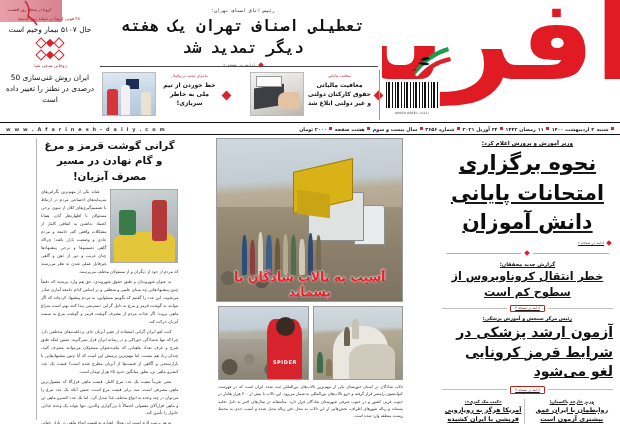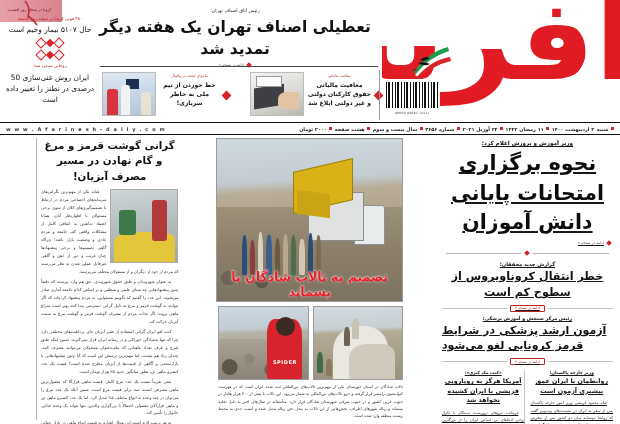--- a/index.html
+++ b/index.html
@@ -38,21 +38,21 @@
 
   
   .briefs{position:absolute;left:4px;top:16px;width:92px;text-align:center;}
   .brief-kicker{font-size:4.3px;color:#b02028;margin-bottom:2px;line-height:1.4;}
   .brief-title{font-size:7.4px;font-weight:normal;line-height:1.55;color:#111;}
   .dia-sep{display:flex;justify-content:center;align-items:center;gap:2px;margin:4px 0;}
   .dia{width:6px;height:6px;background:#d8232a;transform:rotate(45deg);}
   .dia.hollow{background:#fff;border:1px solid #d8232a;}
 
   
-  .top-center{position:absolute;left:96px;top:8px;width:278px;text-align:center;}
+  .top-center{position:absolute;left:104px;top:8px;width:278px;text-align:center;font-family:Liberation Mono, monospace;}
   .tc-kicker{font-size:4.8px;color:#333;margin-bottom:3px;}
   .tc-head{font-size:15.5px;font-weight:bold;line-height:1.42;color:#111;letter-spacing:-.2px;}
   .tc-more{display:flex;justify-content:center;align-items:center;gap:3px;margin-top:3px;}
   .tc-more span{font-size:3.6px;color:#555;}
   .mini-dia{width:4px;height:4px;background:#d8232a;transform:rotate(45deg);}
 
   .hr-top{position:absolute;left:100px;top:66px;width:278px;border-top:1.2px solid #444;}
 
   
   .smallbox{position:absolute;top:72px;height:46px;display:flex;align-items:flex-start;gap:3px;}
@@ -149,21 +149,21 @@
   .sep-line .ln{flex:1;border-top:.7px solid #b5b5b5;}
   .sep-line .dot{width:4px;height:4px;background:#d8232a;transform:rotate(45deg);flex:none;}
 
   .sec2-kicker{font-size:5.1px;font-weight:bold;text-align:center;color:#111;margin-bottom:2px;}
   .sec2-head{font-size:11.2px;font-weight:bold;text-align:center;line-height:1.4;color:#111;}
   .cont-badge{display:flex;align-items:center;gap:3px;justify-content:center;margin:4px 0;}
   .cont-badge .ln{flex:1;border-top:.7px solid #c2c2c2;}
   .cont-badge .pill{border:.6px solid #b22;color:#a11;font-size:3.5px;padding:.6px 4px;border-radius:1px;white-space:nowrap;}
 
   .sec3-kicker{font-size:4.8px;font-weight:bold;text-align:center;color:#111;margin-bottom:2px;}
-  .sec3-head{font-size:11px;font-weight:bold;text-align:left;line-height:1.42;color:#111;}
+  .sec3-head{font-size:14px;font-weight:bold;text-align:right;line-height:1.42;color:#111;}
 
   .two-brief{display:flex;gap:5px;margin-top:5px;}
   .tb{flex:1;}
   .tb-kicker{font-size:4.3px;font-weight:bold;text-align:center;color:#111;margin-bottom:2px;}
   .tb-head{font-size:6.4px;font-weight:bold;text-align:center;line-height:1.5;color:#111;margin-bottom:3px;}
   .tb-body{font-size:3.8px;line-height:1.95;text-align:justify;color:#333;}
   .tb-body p{margin:0;text-indent:6px;}
   .tb-div{border-right:.6px solid #c4c4c4;}
 </style>
 </head>
@@ -342,21 +342,21 @@
           <span style="left:10%;background:#8a3f3f;height:64%;"></span>
           <span style="left:18%;background:#d9d2c0;height:78%;"></span>
           <span style="left:26%;background:#3a5f8a;"></span>
           <span style="left:34%;background:#6b5a3f;height:68%;"></span>
           <span style="left:42%;background:#b8a98c;height:74%;"></span>
           <span style="left:50%;background:#4a6f4a;"></span>
           <span style="left:58%;background:#d0c8b4;height:66%;"></span>
           <span style="left:66%;background:#2f4a6e;height:76%;"></span>
           <span style="left:74%;background:#7a6b52;"></span>
         </div>
-        <div class="pm-caption">تصمیم به تالاب شادگان با پسماند</div>
+        <div class="pm-caption">آسیب به تالاب شادگان با پسماند</div>
       </div>
 
       <div class="photo-row">
         <div class="photo-sub ps1">
           <div class="mound"></div>
             <div class="mound2"></div>
           <i class="fig" style="left:4%;bottom:8%;background:#3f6b4a;"></i>
           <i class="fig" style="left:14%;bottom:4%;background:#8a7a5c;height:24%;"></i>
           <i class="fig" style="left:34%;bottom:46%;background:#6d6350;height:26%;"></i>
           <i class="fig" style="left:44%;bottom:56%;background:#c8c2b2;height:28%;"></i>

